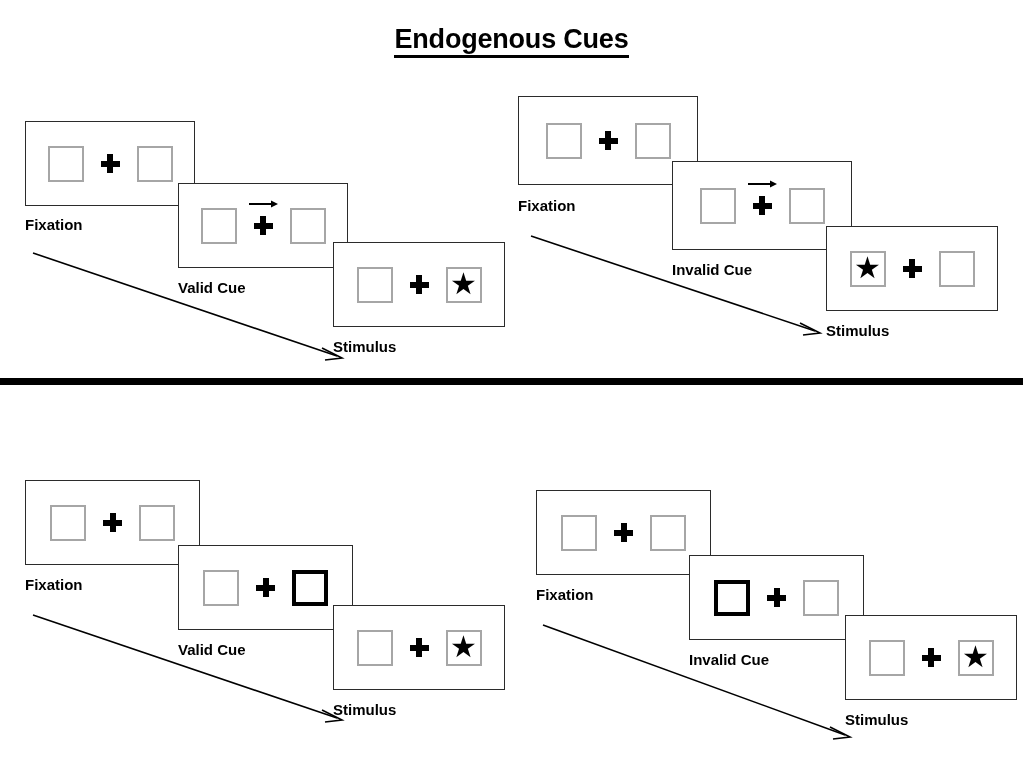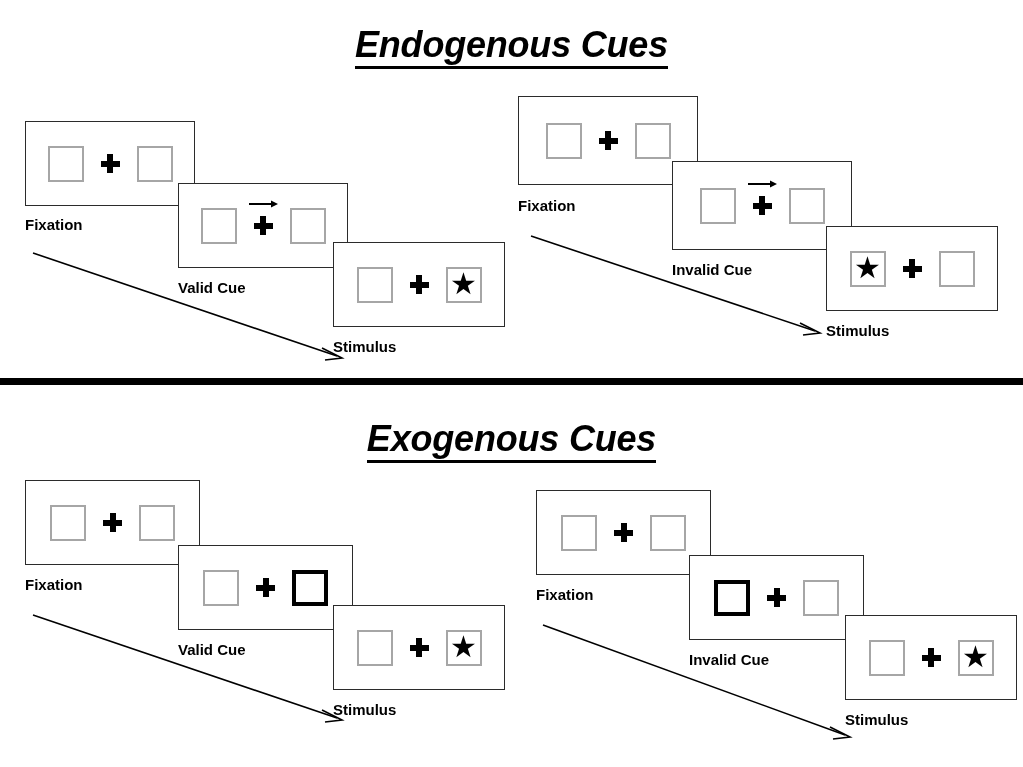--- a/index.html
+++ b/index.html
@@ -21,24 +21,23 @@
     left: 0;
     width: 1023px;
   }
   #section-endogenous { top: 0; height: 385px; }
   #section-exogenous  { top: 390px; height: 377px; }
 
   .section-title {
     position: absolute;
     width: 1023px;
     text-align: center;
-    font-size: 36px;
+    font-size: 27px;
     font-weight: bold;
     letter-spacing: -0.2px;
-    font-style: italic;
   }
   .section-title span {
     border-bottom: 3px solid #000;
     padding-bottom: 1px;
   }
   #title-endogenous { top: 24px; }
   #title-exogenous  { top: 418px; }
 
   .divider {
     position: absolute;
@@ -231,23 +230,20 @@
       <line x1="3" y1="5" x2="287" y2="100" stroke="#000" stroke-width="1.6"></line>
       <polyline points="272,92 292,102 275,104" fill="none" stroke="#000" stroke-width="1.6"></polyline>
     </svg>
   </div>
 </div>
 
 <div class="divider"></div>
 
 <div class="section" id="section-exogenous">
 
-  <div class="section-title" id="title-exogenous" style="top:28px;">
-    <span>Exogenous Cues</span>
-  </div>
 
   <div class="frame" style="left:25px; top:90px; width:175px; height:85px;">
     <div class="frame-inner">
       <div class="box"></div>
       <div class="cross"></div>
       <div class="box"></div>
     </div>
   </div>
   <div class="caption" style="left:25px; top:186px; width:166px;">Fixation</div>
 

